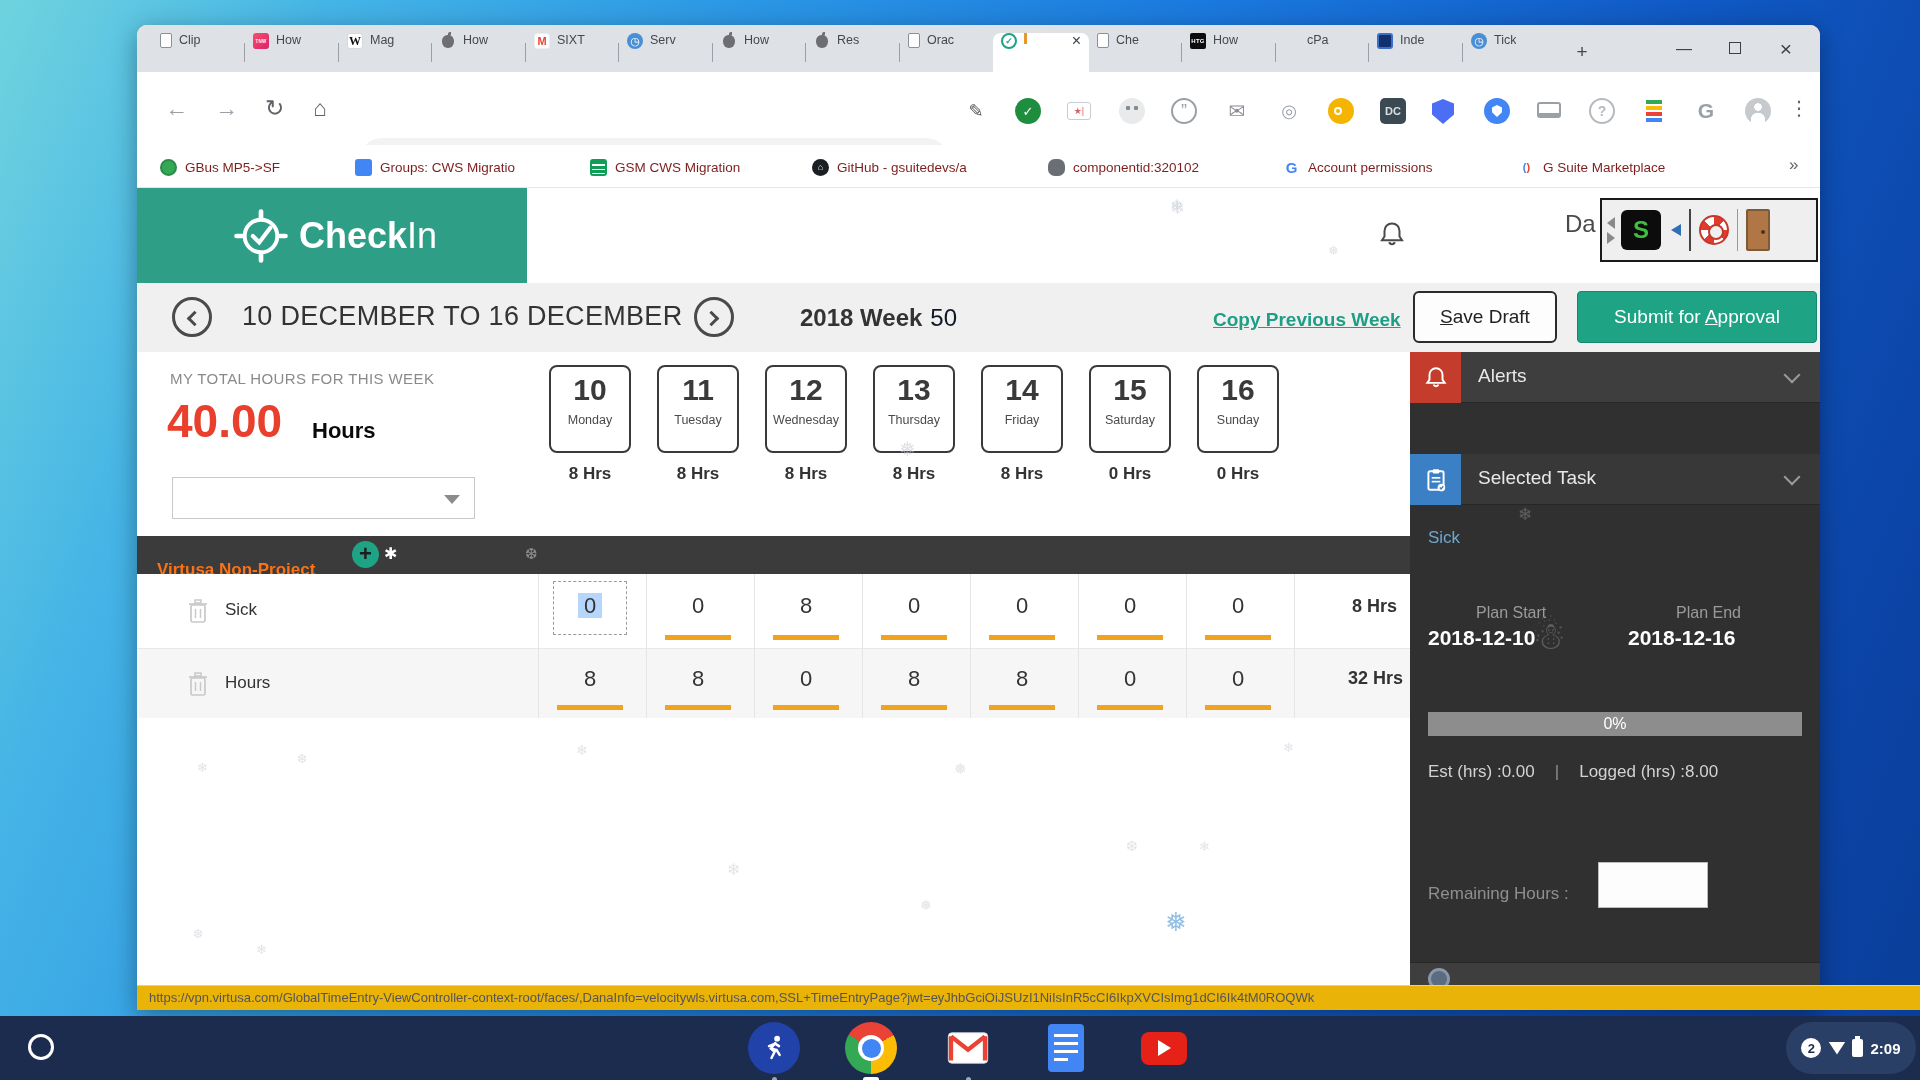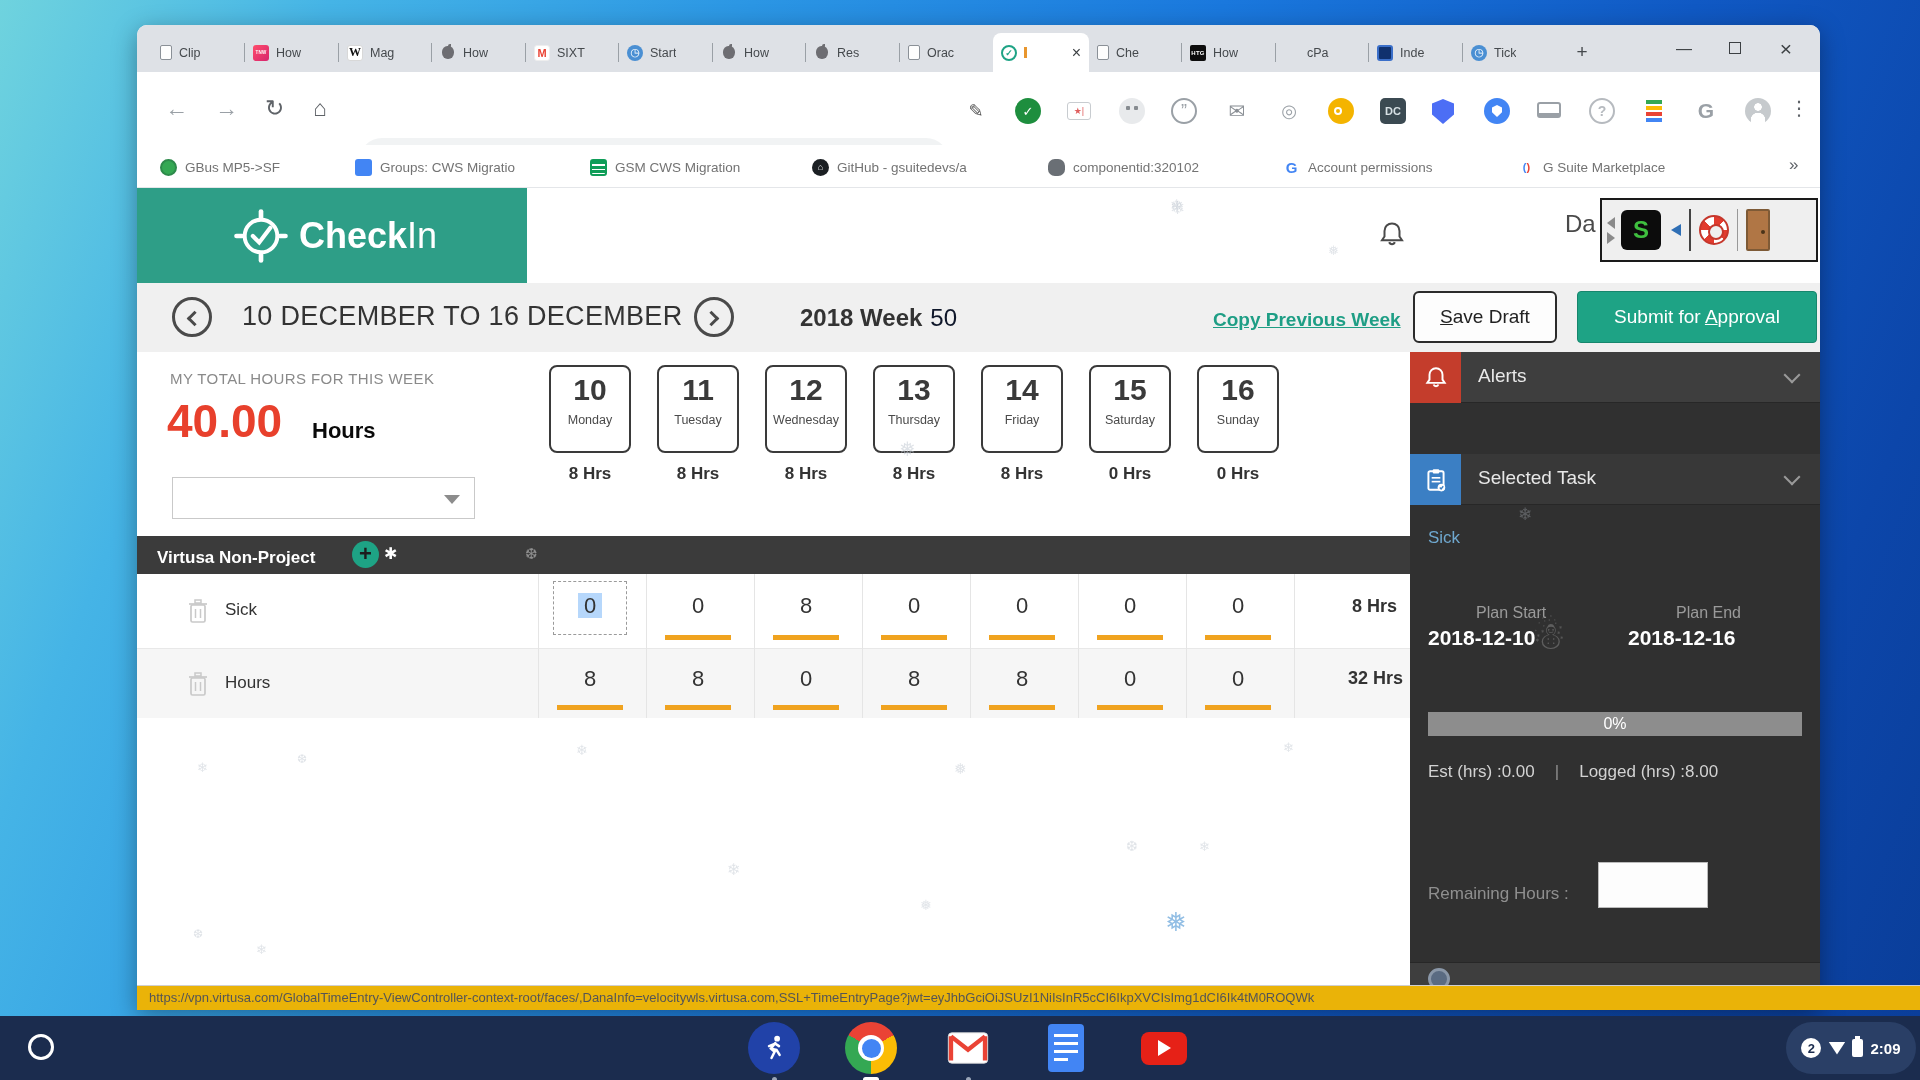--- a/index.html
+++ b/index.html
@@ -4,21 +4,21 @@
 <style>
   * { margin:0; padding:0; box-sizing:border-box; }
   html,body { width:1920px; height:1080px; overflow:hidden; font-family:"Liberation Sans", sans-serif; }
   body { background: linear-gradient(112deg,#6fd3de 0%,#45b4e6 14%,#2b96e4 32%,#1a78dd 52%,#1059c4 72%,#0c46aa 88%,#0a3d98 100%); position:relative; }
 
   
   #window { position:absolute; left:137px; top:25px; width:1683px; height:985px; border-radius:10px 10px 0 0; box-shadow:0 6px 24px rgba(0,0,0,.35); background:#fff; }
 
   
   #tabstrip { position:absolute; left:0; top:0; width:1683px; height:47px; background:#dee1e6; border-radius:10px 10px 0 0; }
-  .tab { position:absolute; top:8px; height:39px; width:93px; display:flex; align-items:center; gap:7px; padding:0 8px; cursor:pointer; }
+  .tab { position:absolute; top:8px; height:39px; width:93px; display:flex; align-items:flex-start; gap:7px; padding:0 8px; cursor:pointer; }
   .tab .tlabel { font-size:12.5px; color:#45494d; white-space:nowrap; overflow:hidden; max-width:52px; }
   .tab.active { background:#fff; border-radius:8px 8px 0 0; width:96px; }
   .tab:not(.active):not(.nodiv)::before { content:""; position:absolute; left:-1px; top:10px; height:19px; width:1px; background:#9aa0a6; }
   .tclose { font-size:16px; color:#3c4043; margin-left:auto; line-height:1; }
   .sliver { width:3px; height:11px; background:#e8962e; }
   .newtab { position:absolute; top:14px; width:26px; height:26px; text-align:center; font-size:19px; color:#45494d; line-height:26px; border-radius:50%; }
   .winctl { position:absolute; top:11px; width:30px; height:26px; text-align:center; color:#3c4043; font-size:16px; line-height:25px; }
   .maxbox { display:inline-block; width:12px; height:12px; border:1.7px solid #3c4043; margin-top:6px; }
 
   
@@ -46,21 +46,21 @@
   .lockbody::before { content:""; position:absolute; left:1.5px; top:-6px; width:8px; height:7px; border:2px solid #5f6368; border-bottom:none; border-radius:5px 5px 0 0; }
   #urltext { font-size:16.5px; color:#202124; margin-left:14px; white-space:nowrap; }
   .star { position:absolute; right:16px; font-size:19px; color:#5f6368; }
   .ext { position:absolute; top:26px; width:26px; height:26px; display:flex; align-items:center; justify-content:center; font-size:15px; color:#80868b; }
   .ext-circ { border-radius:50%; }
   .menu3 { position:absolute; top:24px; font-size:20px; color:#5f6368; }
 
   
   #bookmarks { position:absolute; left:0; top:120px; width:1683px; height:43px; background:#fff; border-bottom:1px solid #e4e6e9; }
   .bm { position:absolute; top:10px; height:24px; display:flex; align-items:center; gap:8px; }
-  .bm .blabel { font-size:13.5px; color:#737373; white-space:nowrap; }
+  .bm .blabel { font-size:13.5px; color:#7f1d1d; white-space:nowrap; }
   .bfav { width:17px; height:17px; border-radius:50%; display:flex; align-items:center; justify-content:center; font-size:11px; font-weight:bold; }
 
   
   #page { position:absolute; left:0; top:163px; width:1683px; height:797px; background:#fff; overflow:hidden; }
 
   #brandblock { position:absolute; left:0; top:0; width:390px; height:95px; background:#2E9E87; display:flex; align-items:center; }
   #brandtext { color:#fff; font-size:36px; margin-left:10px; }
   #brandtext b { font-weight:700; } #brandtext span { font-weight:300; }
   #headerbar { position:absolute; left:390px; top:0; width:1293px; height:95px; background:#fff; }
 
@@ -93,21 +93,21 @@
   #totunit { position:absolute; left:175px; top:66px; font-size:22px; font-weight:700; color:#0a0a0a; }
   #projdd { position:absolute; left:35px; top:125px; width:303px; height:42px; border:1px solid #c9c9c9; background:#fff; }
   #projdd::after { content:""; position:absolute; right:14px; top:17px; border-left:8px solid transparent; border-right:8px solid transparent; border-top:9px solid #8c8c8c; }
 
   .daycard { position:absolute; top:13px; width:82px; height:88px; border:2.5px solid #3a3a3a; border-radius:8px; background:#fff; text-align:center; }
   .dnum { font-size:30px; font-weight:700; color:#3a3a3a; margin-top:6px; }
   .dname { font-size:12.5px; color:#4a4a4a; margin-top:6px; }
   .dhrs { position:absolute; top:112px; width:108px; text-align:center; font-size:17px; font-weight:600; color:#333; }
 
   #sectionbar { position:absolute; left:0; top:184px; width:1273px; height:38px; background:#3b3b3b; }
-  #sectiontitle { position:absolute; left:20px; top:12px; font-size:17px; font-weight:700; color:#ffffff; }
+  #sectiontitle { position:absolute; left:20px; top:24px; font-size:17px; font-weight:700; color:#f97316; }
   #addrowbtn { position:absolute; left:215px; top:5px; width:27px; height:27px; border-radius:50%; background:#1EA385; color:#1d1d1d; font-size:22px; font-weight:700; text-align:center; line-height:25px; }
   #sectast { position:absolute; left:247px; top:8px; color:#fff; font-size:16px; }
   #sectsnow { position:absolute; left:388px; top:9px; color:#8e8e8e; font-size:15px; }
 
   #rowsick  { position:absolute; left:0; top:222px; width:1273px; height:74px; background:#fff; }
   #rowhours { position:absolute; left:0; top:296px; width:1273px; height:70px; background:#f6f6f6; border-top:1px solid #e8e8e8; }
   .rowlabel { position:absolute; left:88px; font-size:17px; color:#333; }
   .trash { position:absolute; left:50px; }
   .vsep { position:absolute; top:222px; height:144px; width:1px; background:#e5e5e5; }
   .cellv { position:absolute; width:108px; text-align:center; font-size:22px; color:#333; }
@@ -184,21 +184,21 @@
     <div class="tab" style="left:295px">
         <span class="fav fav-apple"></span>
         <span class="tlabel">How</span>
       </div>
     <div class="tab" style="left:389px">
         <span class="fav fav-gmail">M</span>
         <span class="tlabel">SIXT</span>
       </div>
     <div class="tab" style="left:482px">
         <span class="fav fav-clock">◷</span>
-        <span class="tlabel">Start</span>
+        <span class="tlabel">Serv</span>
       </div>
     <div class="tab" style="left:576px">
         <span class="fav fav-apple"></span>
         <span class="tlabel">How</span>
       </div>
     <div class="tab" style="left:669px">
         <span class="fav fav-apple"></span>
         <span class="tlabel">Res</span>
       </div>
     <div class="tab" style="left:763px">

